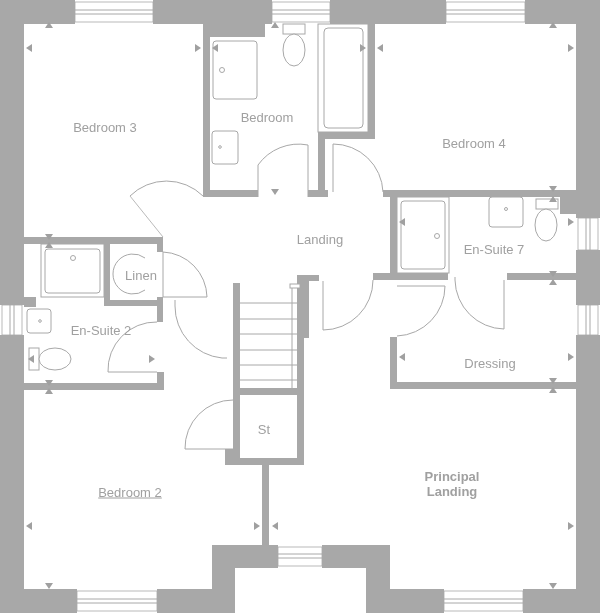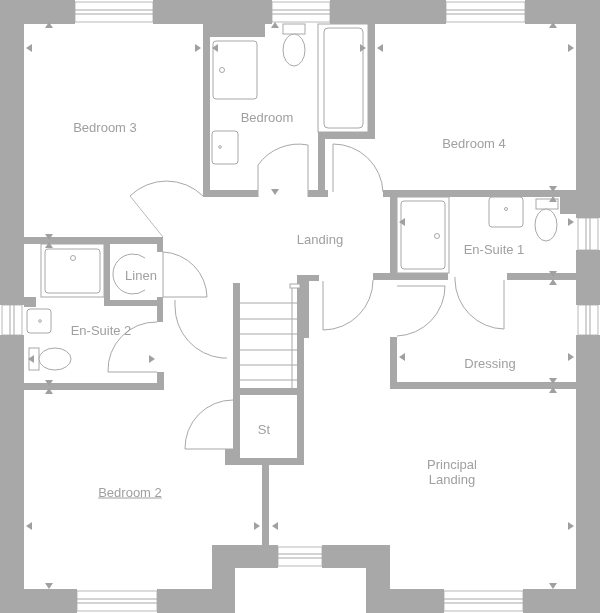--- a/index.html
+++ b/index.html
@@ -236,22 +236,22 @@
       <path class="mark" d="M45 583 l4 6 l4 -6 z"></path>
       <path class="mark" d="M549 583 l4 6 l4 -6 z"></path>
     </g>
   </svg>
 
   <div class="label" style="left:105px; top:127px;text-align:right;">Bedroom 3</div>
   <div class="label" style="left:267px; top:117px;">Bedroom</div>
   <div class="label" style="left:474px; top:111px;margin-top:32px;">Bedroom 4</div>
   <div class="label" style="left:276px; top:239px;margin-left:44px;">Landing</div>
   <div class="label" style="left:141px; top:275px;">Linen</div>
-  <div class="label" style="left:494px; top:249px;">En-Suite 1</div>
+  <div class="label" style="left:494px; top:249px;">En-Suite 7</div>
   <div class="label" style="left:101px; top:330px;">En-Suite 2</div>
   <div class="label" style="left:490px; top:346px;margin-top:17px;">Dressing</div>
   <div class="label" style="left:264px; top:429px;">St</div>
   <div class="label" style="left:130px; top:492px;text-decoration:underline;">Bedroom 2</div>
-  <div class="label" style="left:452px; top:472px;">
+  <div class="label" style="left:452px; top:484px;font-weight:bold;">
     <div>Principal</div>
     <div>Landing</div>
   </div>
 </div>
 
 </body></html>

